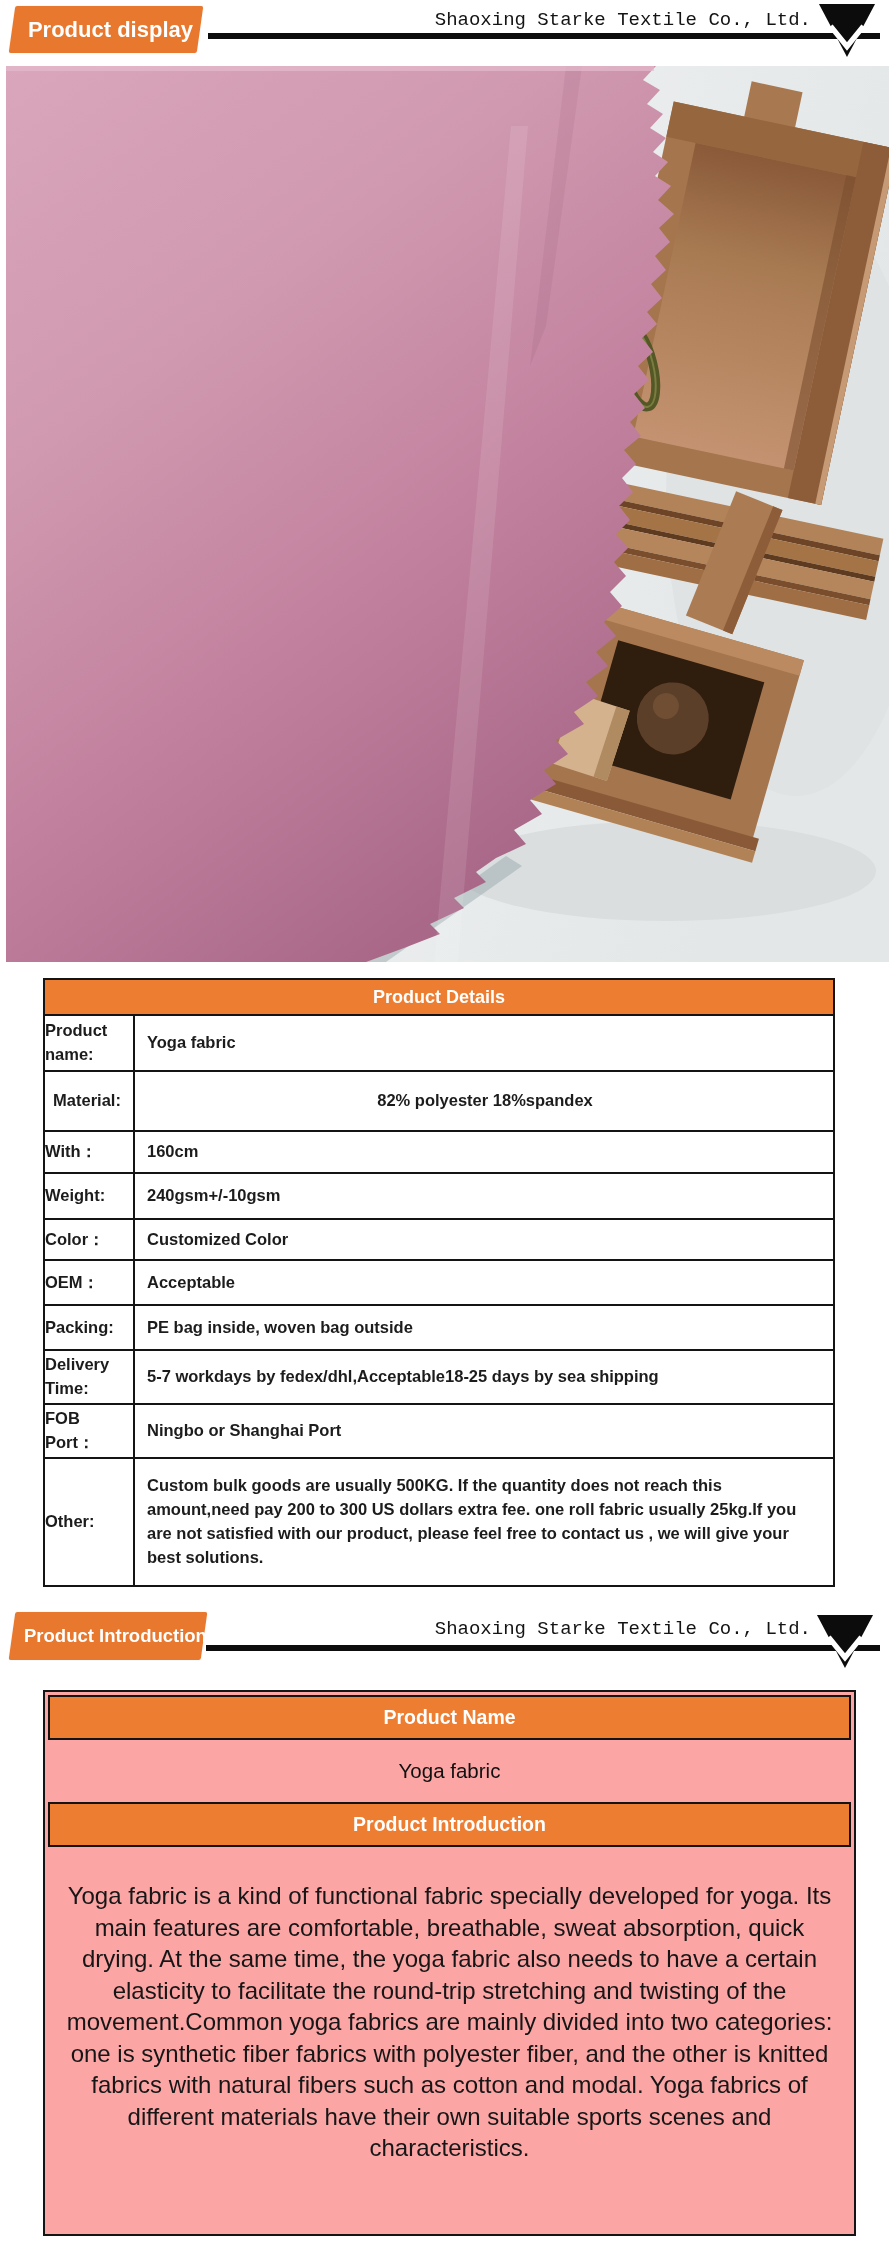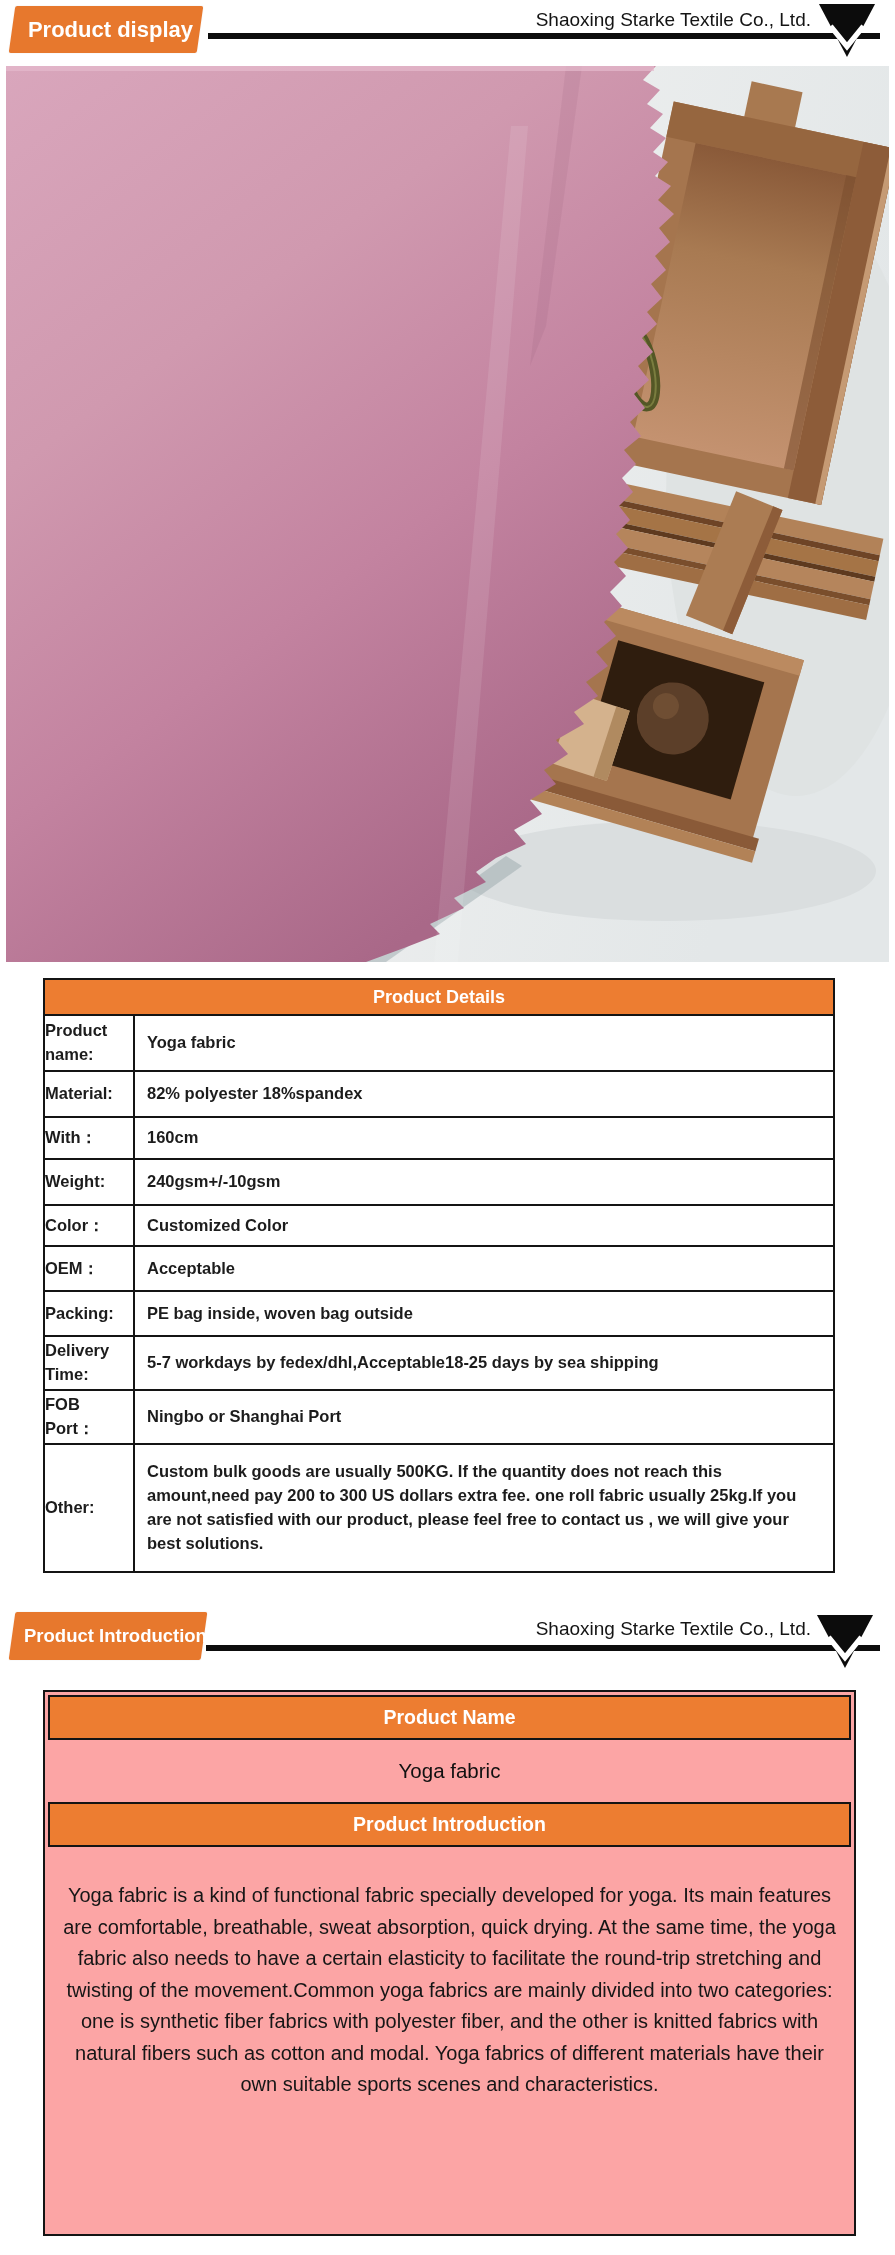--- a/index.html
+++ b/index.html
@@ -5,48 +5,48 @@
   html,body{margin:0;padding:0;background:#ffffff;}
   .page{position:relative;width:895px;height:2255px;background:#fff;overflow:hidden;
         font-family:"Liberation Sans",sans-serif;}
 
   
   .band{position:absolute;left:0;width:895px;height:66px;}
   .rule{position:absolute;background:#0d0d0d;height:6px;}
   .banner{position:absolute;background:#e7782d;transform:skewX(-8deg);border-radius:2px;
           display:flex;align-items:center;box-shadow:0 0 0 1px rgba(0,0,0,0.02);}
   .banner span{transform:skewX(8deg);color:#fff;font-weight:bold;white-space:nowrap;}
-  .company{position:absolute;font-family:Liberation Sans, sans-serif;font-size:19px;color:#141414;white-space:nowrap;}
+  .company{position:absolute;font-family:Liberation Mono, monospace;font-size:19px;color:#141414;white-space:nowrap;}
   .logo{position:absolute;}
 
   
   .photo{position:absolute;left:6px;top:66px;width:883px;height:896px;}
 
   
   .details{position:absolute;left:43px;top:978px;}
   .details table{border-collapse:collapse;border:1px solid #141414;}
   .details th{background:#ED7D31;color:#fff;font-size:18px;font-weight:bold;
               border:2px solid #141414;height:32px;text-align:center;}
   .details td{border:2px solid #141414;font-weight:bold;font-size:16.5px;color:#1c1c1c;
               vertical-align:middle;line-height:1.45;}
   .details td.lab{width:84px;padding:2px 4px 2px 0;}
   .details td.val{width:676px;padding:2px 10px 2px 12px;}
-  tr.r1{height:56px;} tr.r2{height:46px;} tr.r3{height:42px;} tr.r4{height:46px;}
+  tr.r1{height:56px;} tr.r2{height:60px;text-align:center;} tr.r3{height:42px;} tr.r4{height:46px;}
   tr.r5{height:41px;} tr.r6{height:45px;} tr.r7{height:45px;} tr.r8{height:52px;}
   tr.r9{height:40px;} tr.r10{height:128px;}
 
   
   .card{position:absolute;left:43px;top:1690px;width:813px;border:2px solid #141414;background:#fca5a5;box-sizing:border-box;}
   .card .bar{margin:3px;height:41px;background:#ED7D31;border:2px solid #141414;
              display:flex;align-items:center;justify-content:center;
              color:#fff;font-weight:bold;font-size:19.5px;}
   .card .name{height:56px;display:flex;align-items:center;justify-content:center;
               font-size:20.5px;color:#101010;}
   .card .intro{min-height:384px;box-sizing:border-box;padding:30px 12px 44px;
-               text-align:center;font-size:20px;line-height:31.5px;color:#161616;}
+               text-align:center;font-size:24px;line-height:31.5px;color:#161616;}
 </style>
 </head>
 <body>
 
 <div class="page">
 
   <div class="band" style="top:0;">
     <div class="rule" style="left:208px;top:33px;width:672px;"></div>
     <div class="banner" style="left:12px;top:6px;width:188px;height:47px;">
       <span style="font-size:22px;padding-left:16px;">Product display</span>

